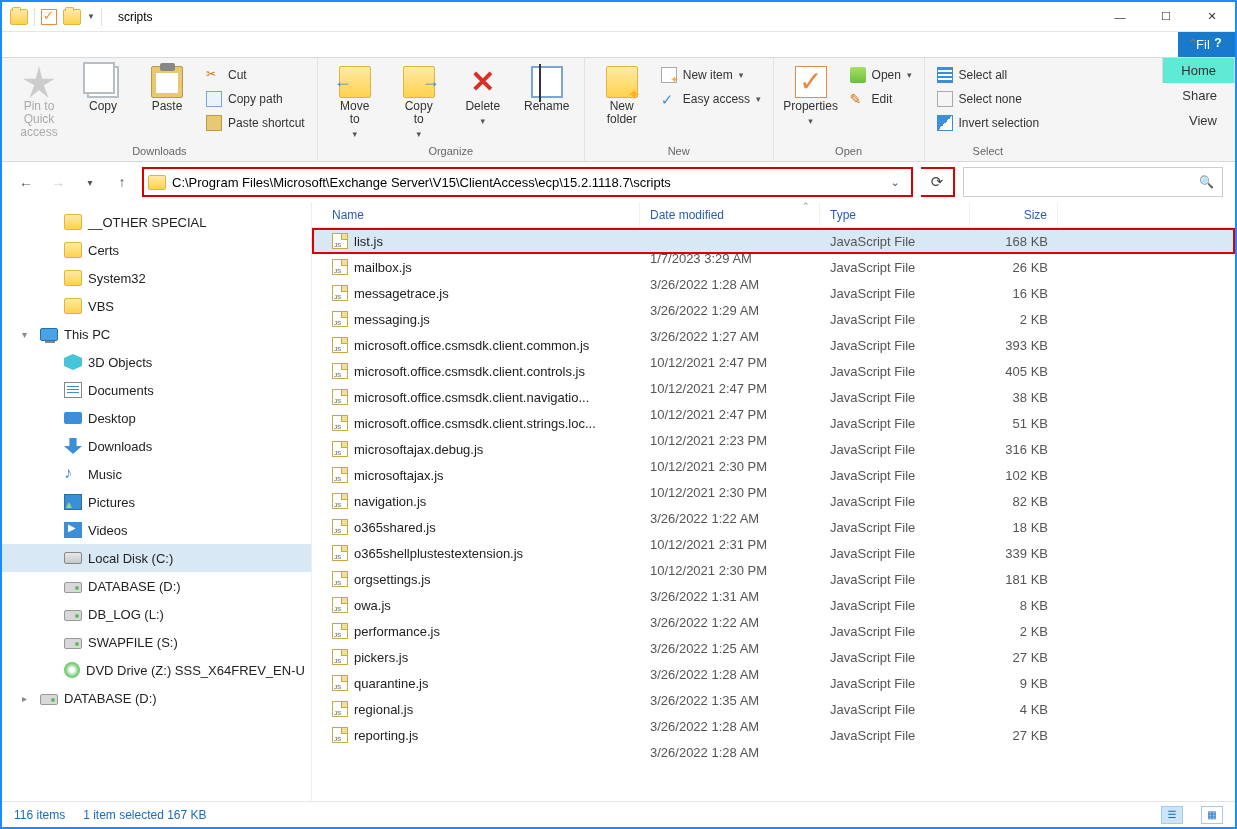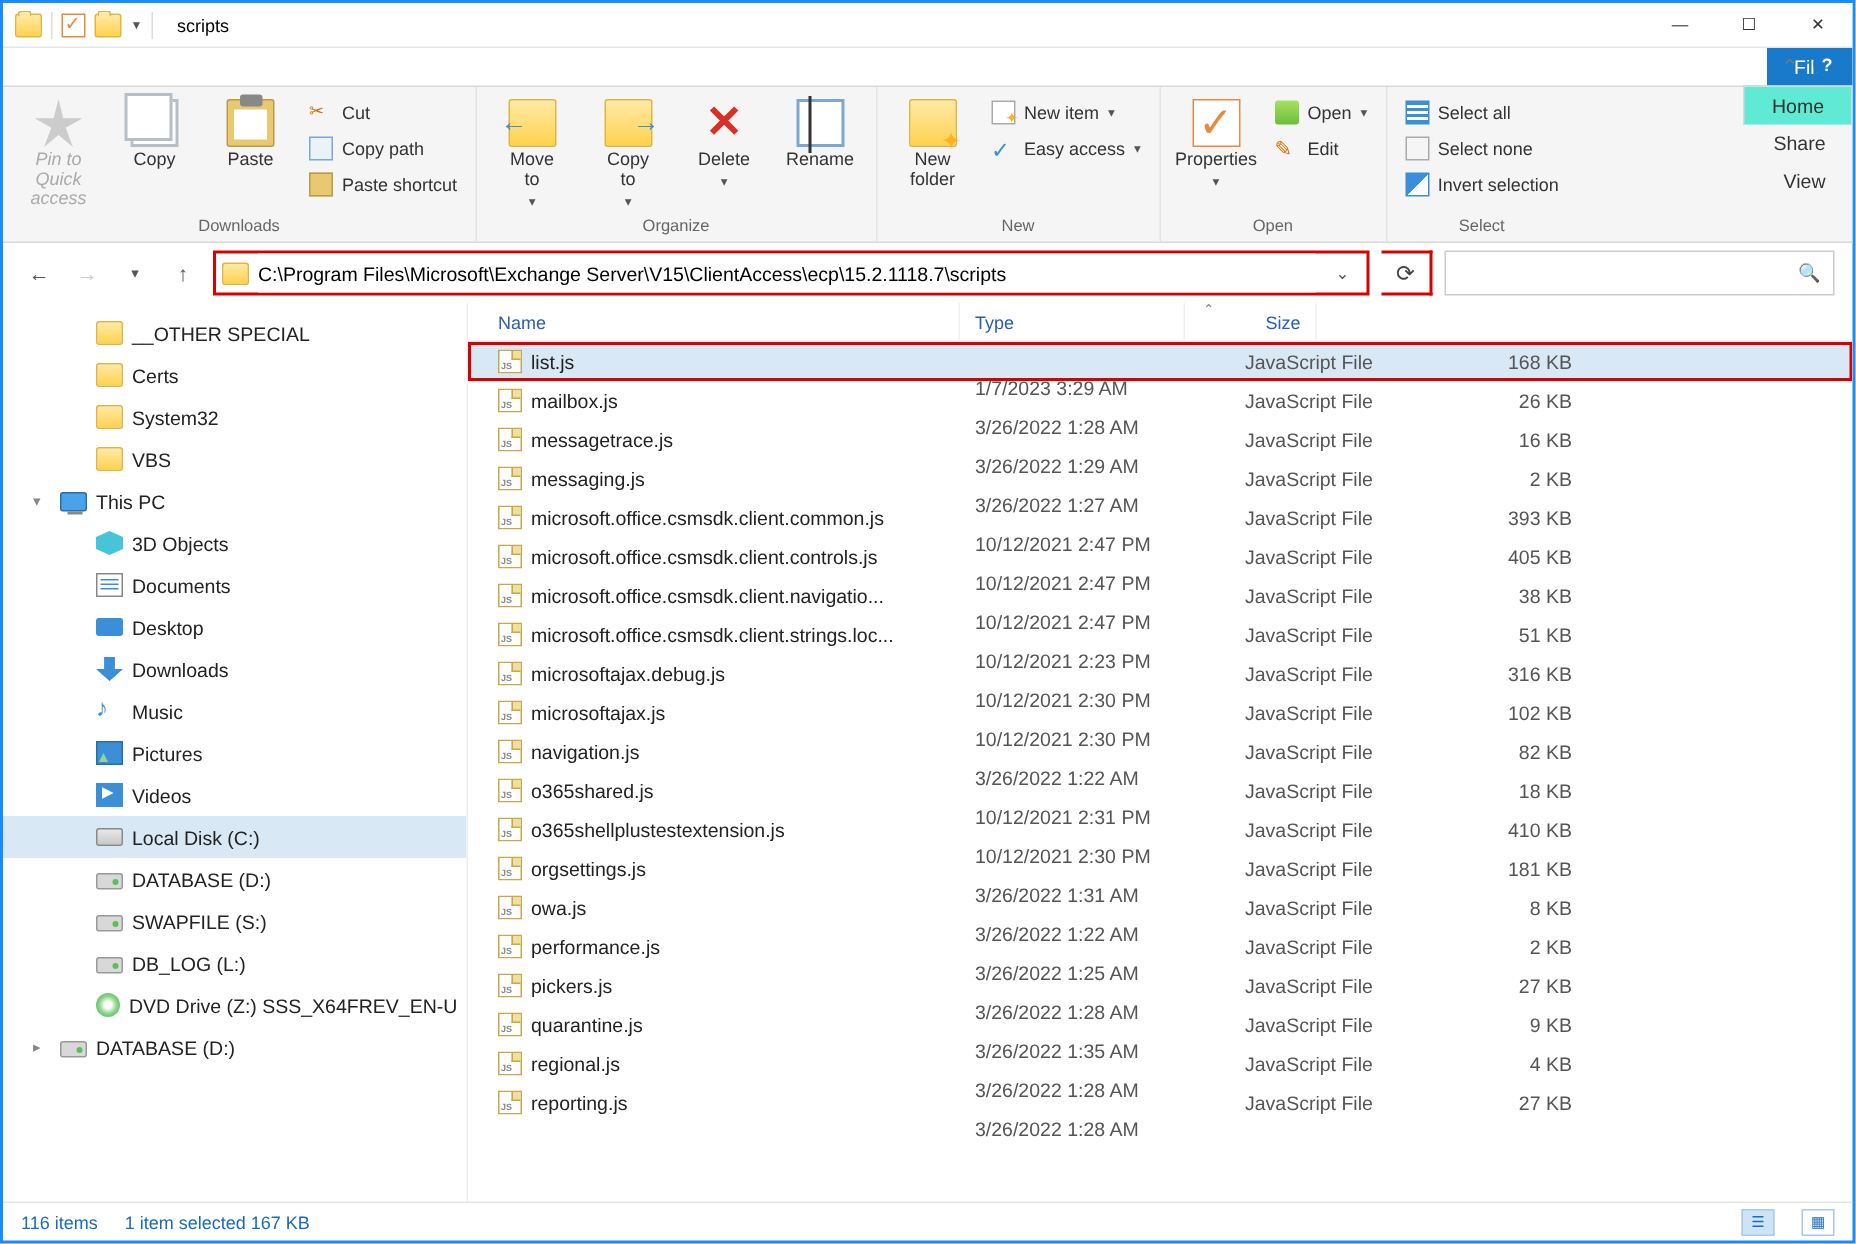--- a/index.html
+++ b/index.html
@@ -26,21 +26,21 @@
   .tabs .collapse { position:absolute; right:36px; top:4px; color:#777; font-size:14px; }
   .tabs .help { position:absolute; right:8px; top:2px; width:18px; height:18px; border-radius:50%; background:#1979ca; color:#fff; text-align:center; line-height:18px; font-weight:bold; font-size:12px;}
 
   
   .ribbon { height: 104px; background:#f5f5f5; border-bottom:1px solid #d9d9d9; display:flex; }
   .rgroup { border-right:1px solid #e3e3e3; display:flex; flex-direction:column; justify-content:space-between; padding:4px 8px 0 8px; }
   .rgroup .rrow { display:flex; align-items:flex-start; gap:6px; flex:1; }
   .rgroup .glabel { text-align:center; font-size:11px; color:#666; padding:3px 0 4px; }
   .bigbtn { display:flex; flex-direction:column; align-items:center; width:58px; padding-top:4px; gap:2px; font-size:12px; color:#333; text-align:center; line-height:13px;}
   .bigbtn .bicon { width:32px; height:32px; }
-  .bigbtn.disabled { color:#aaa;font-style:italic; }
+  .bigbtn.disabled { color:#aaa; }
   .smallbtn { display:flex; align-items:center; gap:6px; font-size:12px; color:#333; height:22px; padding:0 4px;}
   .smallbtn .sicon { width:16px; height:16px; flex-shrink:0; }
   .vcol { display:flex; flex-direction:column; justify-content:flex-start; gap:2px; padding-top:2px;}
 
   .ic-pin { background:#ccc; clip-path: polygon(50% 0,60% 40%,100% 40%,65% 60%,80% 100%,50% 75%,20% 100%,35% 60%,0 40%,40% 40%); }
   .ic-copy { border:2px solid #b7bfc6; background:#fff; position:relative;}
   .ic-copy::after{content:"";position:absolute;left:-6px;top:-6px;width:100%;height:100%;border:2px solid #b7bfc6;background:#fff;}
   .ic-paste { background:#e8c870; border:1px solid #b89b4a; position:relative; border-radius:2px;}
   .ic-paste::before{content:"";position:absolute;top:-4px;left:25%;width:50%;height:8px;background:#888;border-radius:2px;}
   .ic-paste::after{content:"";position:absolute;top:6px;left:4px;right:4px;bottom:4px;background:#fff;}
@@ -364,42 +364,43 @@
         <span>Local Disk (C:)</span>
       </div>
       <div class="tnode lvl1">
         <span class="exp"></span>
         <span class="tic drive"></span>
         <span>DATABASE (D:)</span>
       </div>
       <div class="tnode lvl1">
         <span class="exp"></span>
         <span class="tic drive"></span>
+        <span>DB_LOG (L:)</span>
+      </div>
+      <div class="tnode lvl1">
+        <span class="exp"></span>
+        <span class="tic drive"></span>
         <span>SWAPFILE (S:)</span>
-      </div>
-      <div class="tnode lvl1">
-        <span class="exp"></span>
-        <span class="tic drive"></span>
-        <span>DB_LOG (L:)</span>
       </div>
       <div class="tnode lvl1">
         <span class="exp"></span>
         <span class="tic disc"></span>
         <span>DVD Drive (Z:) SSS_X64FREV_EN-U</span>
       </div>
       <div class="tnode lvl0">
         <span class="exp">▸</span>
         <span class="tic drive"></span>
         <span>DATABASE (D:)</span>
       </div>
     </div>
   <div class="files">
     <div class="fheader">
       <span class="sortind">⌃</span>
       <div class="col name">Name</div>
+      <div class="col date">Date modified</div>
       <div class="col type">Type</div>
       <div class="col size">Size</div>
     </div>
     <div class="flist" id="flist">
         <div class="frow sel hl">
           <div class="cell name">
             <span class="fic"></span>
             <span>list.js</span>
           </div>
           <div class="cell date">1/7/2023 3:29 AM</div>
@@ -505,21 +506,21 @@
           <div class="cell type">JavaScript File</div>
           <div class="cell size">18 KB</div>
         </div>
         <div class="frow">
           <div class="cell name">
             <span class="fic"></span>
             <span>o365shellplustestextension.js</span>
           </div>
           <div class="cell date">10/12/2021 2:30 PM</div>
           <div class="cell type">JavaScript File</div>
-          <div class="cell size">410 KB</div>
+          <div class="cell size">339 KB</div>
         </div>
         <div class="frow">
           <div class="cell name">
             <span class="fic"></span>
             <span>orgsettings.js</span>
           </div>
           <div class="cell date">3/26/2022 1:31 AM</div>
           <div class="cell type">JavaScript File</div>
           <div class="cell size">181 KB</div>
         </div>

